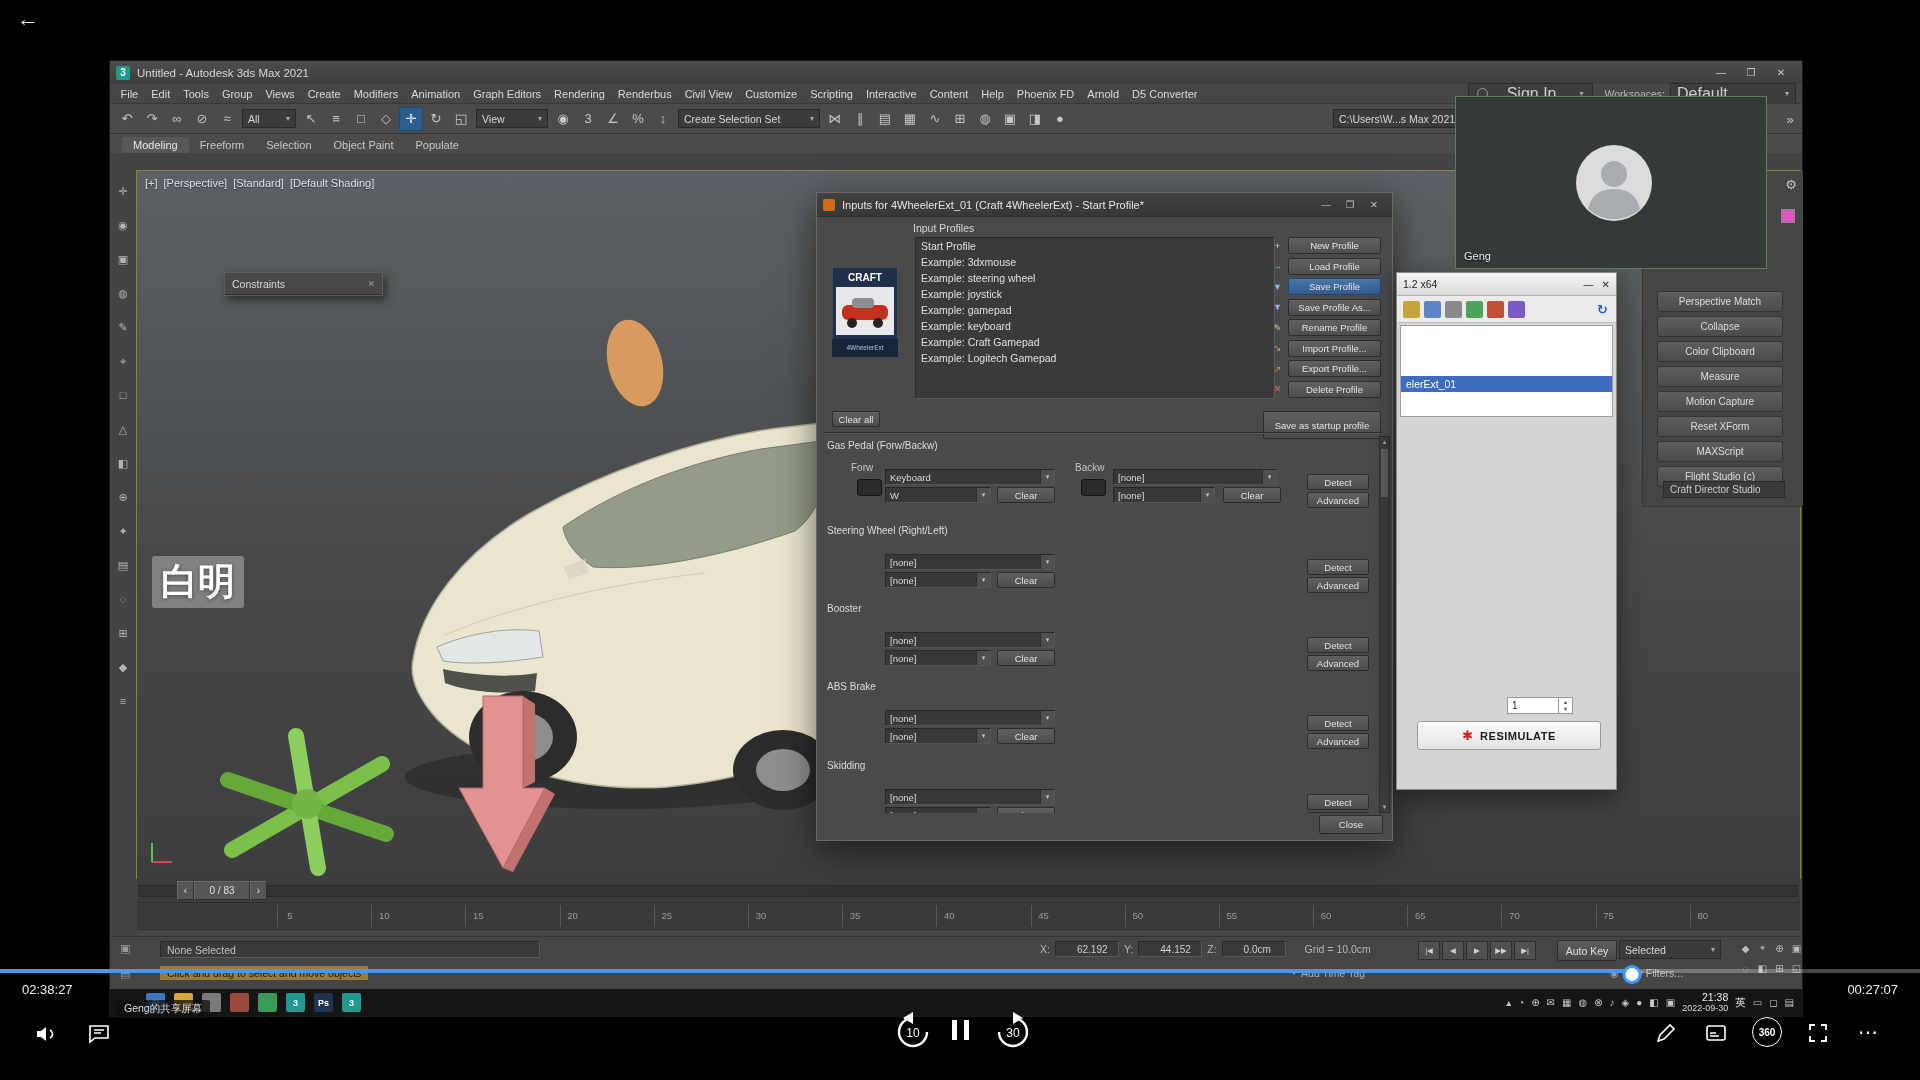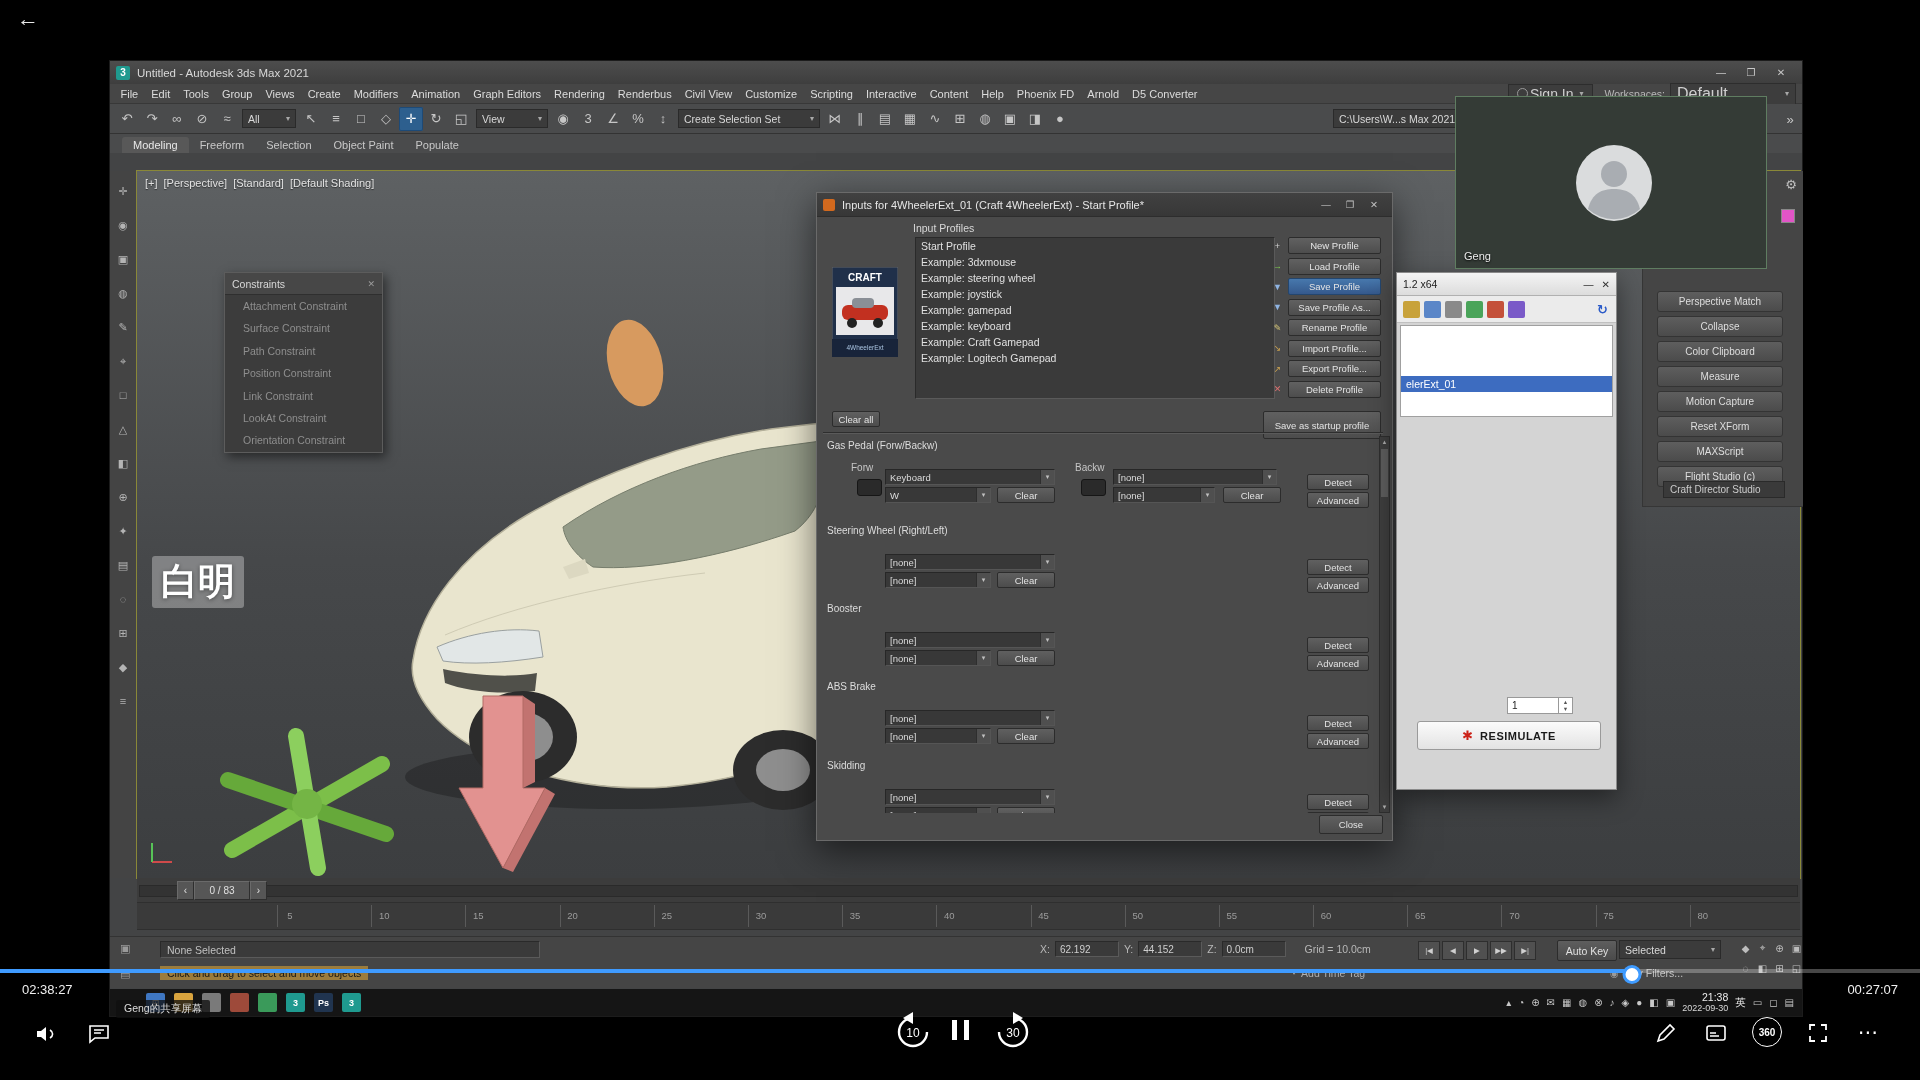--- a/index.html
+++ b/index.html
@@ -20,21 +20,21 @@
   .screen{position:absolute;left:110px;top:61px;width:1692px;height:955px;background:#434445;outline:1px solid #1c1c1c}
   .titlebar{position:absolute;left:0;top:0;width:1692px;height:23px;background:linear-gradient(#4d4d4d,#3e3e3e);display:flex;align-items:center;padding:0 6px;box-sizing:border-box}
   .appico{width:14px;height:14px;background:#1f9a8f;color:#fff;font-size:10px;font-weight:bold;display:flex;align-items:center;justify-content:center;border-radius:2px}
   .wtitle{font-size:11.5px;color:#d8d8d8;margin-left:7px}
   .winbtns{margin-left:auto;display:flex}
   .winbtns span{width:30px;height:19px;display:flex;align-items:center;justify-content:center;color:#c8c8c8;font-size:10px}
   .menubar{position:absolute;left:0;top:23px;width:1692px;height:20px;background:#464646;display:flex;align-items:center;padding-left:4px;box-sizing:border-box;border-bottom:1px solid #383838}
   .menus{display:flex}
   .mitem{font-size:11px;color:#dcdcdc;padding:0 6.5px;white-space:nowrap}
   .mright{margin-left:auto;display:flex;align-items:center;margin-right:6px}
-  .signin{display:flex;align-items:center;gap:2px;background:#3d3d3d;border:1px solid #2d2d2d;padding:1px 8px;font-size:14px;color:#cfcfcf;margin-right:12px}
+  .signin{display:flex;align-items:center;gap:19px;background:#3d3d3d;border:1px solid #2d2d2d;padding:1px 8px;font-size:16px;color:#cfcfcf;margin-right:12px}
   .usrico{width:9px;height:9px;border:1.5px solid #9a9a9a;border-radius:50%}
   .wslabel{font-size:10.5px;color:#b8b8b8;margin-right:5px}
   .wsdd{display:flex;align-items:center;justify-content:space-between;width:112px;background:#3d3d3d;border:1px solid #2d2d2d;padding:1px 6px;font-size:16px;color:#cfcfcf}
   .car{font-size:8px;color:#a8a8a8;margin-left:4px}
   .car::after{content:"▾"}
   .toolbar{position:absolute;left:0;top:43px;width:1692px;height:30px;background:#4a4b4c;border-bottom:1px solid #333;display:flex;align-items:center;gap:3px;padding-left:5px;box-sizing:border-box}
   .tbg{display:flex;gap:1px}
   .ticon{width:24px;height:24px;display:flex;align-items:center;justify-content:center;color:#c6c6c6;font-size:13px;border-radius:2px}
   .ticon.active{background:#2d5f8e;color:#fff;box-shadow:inset 0 0 0 1px #1d4a77}
   .tdd{height:19px;background:#3b3b3b;border:1px solid #2a2a2a;display:flex;align-items:center;justify-content:space-between;padding:0 5px;font-size:10.5px;color:#d8d8d8;box-sizing:border-box}
@@ -48,21 +48,21 @@
   .vplabel{position:absolute;left:8px;top:6px;display:flex;gap:6px;font-size:11px;color:#e2e2e2;text-shadow:0 1px 1px rgba(0,0,0,.5)}
   .tslider{position:absolute;left:27px;top:817px;width:1663px;height:24px;background:#3c3c3c}
   .tslider .groove{position:absolute;left:2px;top:7px;right:2px;height:10px;background:#333;border:1px solid #2a2a2a}
   .sldbox{position:absolute;left:40px;top:3px;display:flex}
   .sldbox .b{height:17px;background:#565656;border:1px solid #6a6a6a;border-bottom-color:#2e2e2e;border-right-color:#2e2e2e;font-size:10px;color:#e0e0e0;display:flex;align-items:center;justify-content:center}
   .ruler{position:absolute;left:27px;top:841px;width:1663px;height:26px;background:#3a3a3a;border-top:1px solid #2f2f2f;border-bottom:1px solid #2f2f2f}
   .ticks{position:absolute;left:140px;right:85px;top:0;height:100%;display:flex;justify-content:space-between;align-items:center}
   .tick{font-size:9.5px;color:#9c9c9c;width:24px;text-align:center;border-left:1px solid #5a5a5a;line-height:22px}
   .srow{position:absolute;left:0;width:1692px;height:26px;background:#454545}
   .sunken{background:#3a3a3a;border:1px solid #2a2a2a;border-bottom-color:#5a5a5a;border-right-color:#5a5a5a;box-sizing:border-box}
-  .coordbox{width:64px;height:16px;font-size:10px;color:#cfcfcf;display:flex;align-items:center;padding-left:4px}
+  .coordbox{width:64px;height:16px;font-size:10px;color:#cfcfcf;display:flex;align-items:center;padding-left:21px}
   .slbl{font-size:10.5px;color:#b8b8b8}
   .pbk{width:20px;height:17px;background:#505050;border:1px solid #2e2e2e;font-size:7.5px;color:#d0d0d0;display:flex;align-items:center;justify-content:center}
   .akbtn{height:19px;background:linear-gradient(#5e5e5e,#4a4a4a);border:1px solid #2c2c2c;border-radius:2px;font-size:10.5px;color:#e0e0e0;display:flex;align-items:center;justify-content:center}
   .navgrid{position:absolute;left:1628px;top:878px;display:grid;grid-template-columns:repeat(4,15px);gap:2px}
   .navgrid span{width:15px;height:18px;display:flex;align-items:center;justify-content:center;font-size:10px;color:#bdbdbd}
   .prompt-hl{background:#9c7c3c;color:#161616;font-size:10.5px;padding:1px 7px;display:inline-block}
   .tbar{position:absolute;left:0;top:928px;width:1692px;height:27px;background:#151515}
   .tapp{width:19px;height:19px;border-radius:2px;background:var(--c,#555);color:#fff;font-size:9px;font-weight:bold;display:flex;align-items:center;justify-content:center}
   .trico{font-size:10px;color:#c8c8c8}
   
@@ -449,30 +449,20 @@
     <polygon points="40,4 80,4 80,96 102,96 60,176 16,96 40,96" fill="#e29290" stroke="#b26a64"></polygon>
   </svg>
 
   <div class="capt">白明</div>
 
   <div class="cmenu">
     <div class="head">
       <span>Constraints</span>
       <span style="color:#9a9a9a;font-size:9px">✕</span>
     </div>
-    <div>
-
-    <div class="citem">Attachment Constraint</div>
-        <div class="citem">Surface Constraint</div>
-        <div class="citem">Path Constraint</div>
-        <div class="citem">Position Constraint</div>
-        <div class="citem">Link Constraint</div>
-        <div class="citem">LookAt Constraint</div>
-        <div class="citem">Orientation Constraint</div>
-      </div>
   </div>
 
   <div class="dialog">
     <div class="dtitle">
       <span class="dico"></span>
       <span class="dtxt">Inputs for 4WheelerExt_01 (Craft 4WheelerExt) - Start Profile*</span>
       <span class="dwb">
         <span>—</span>
         <span>❐</span>
         <span>✕</span>

